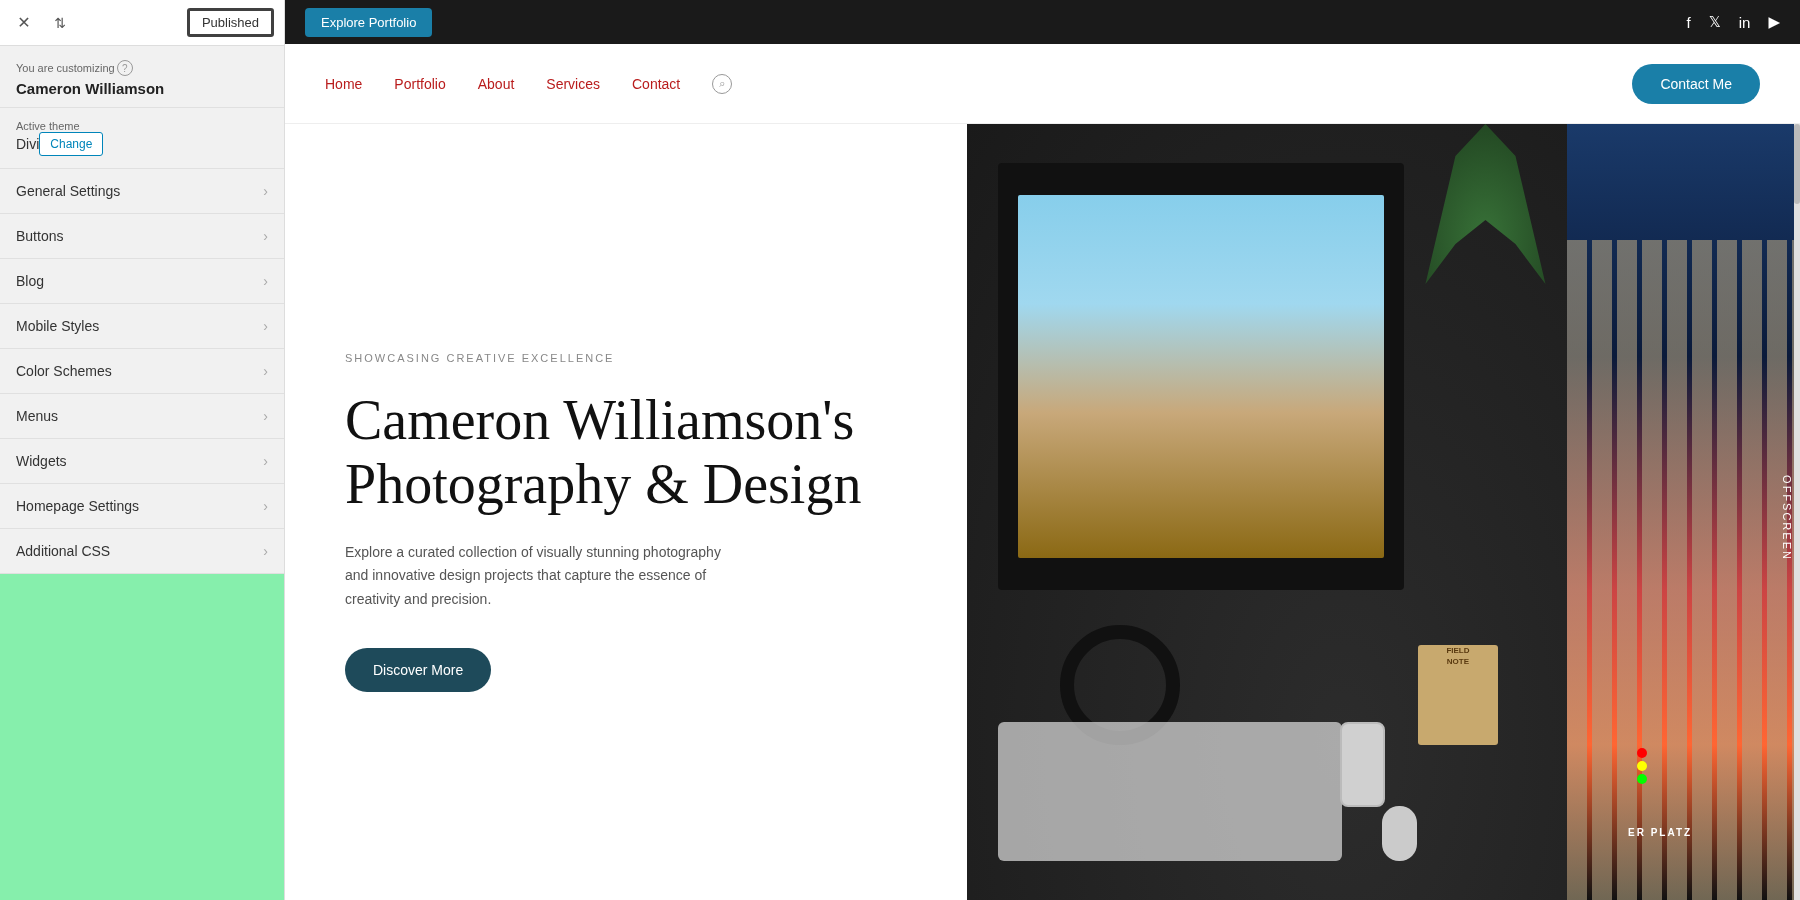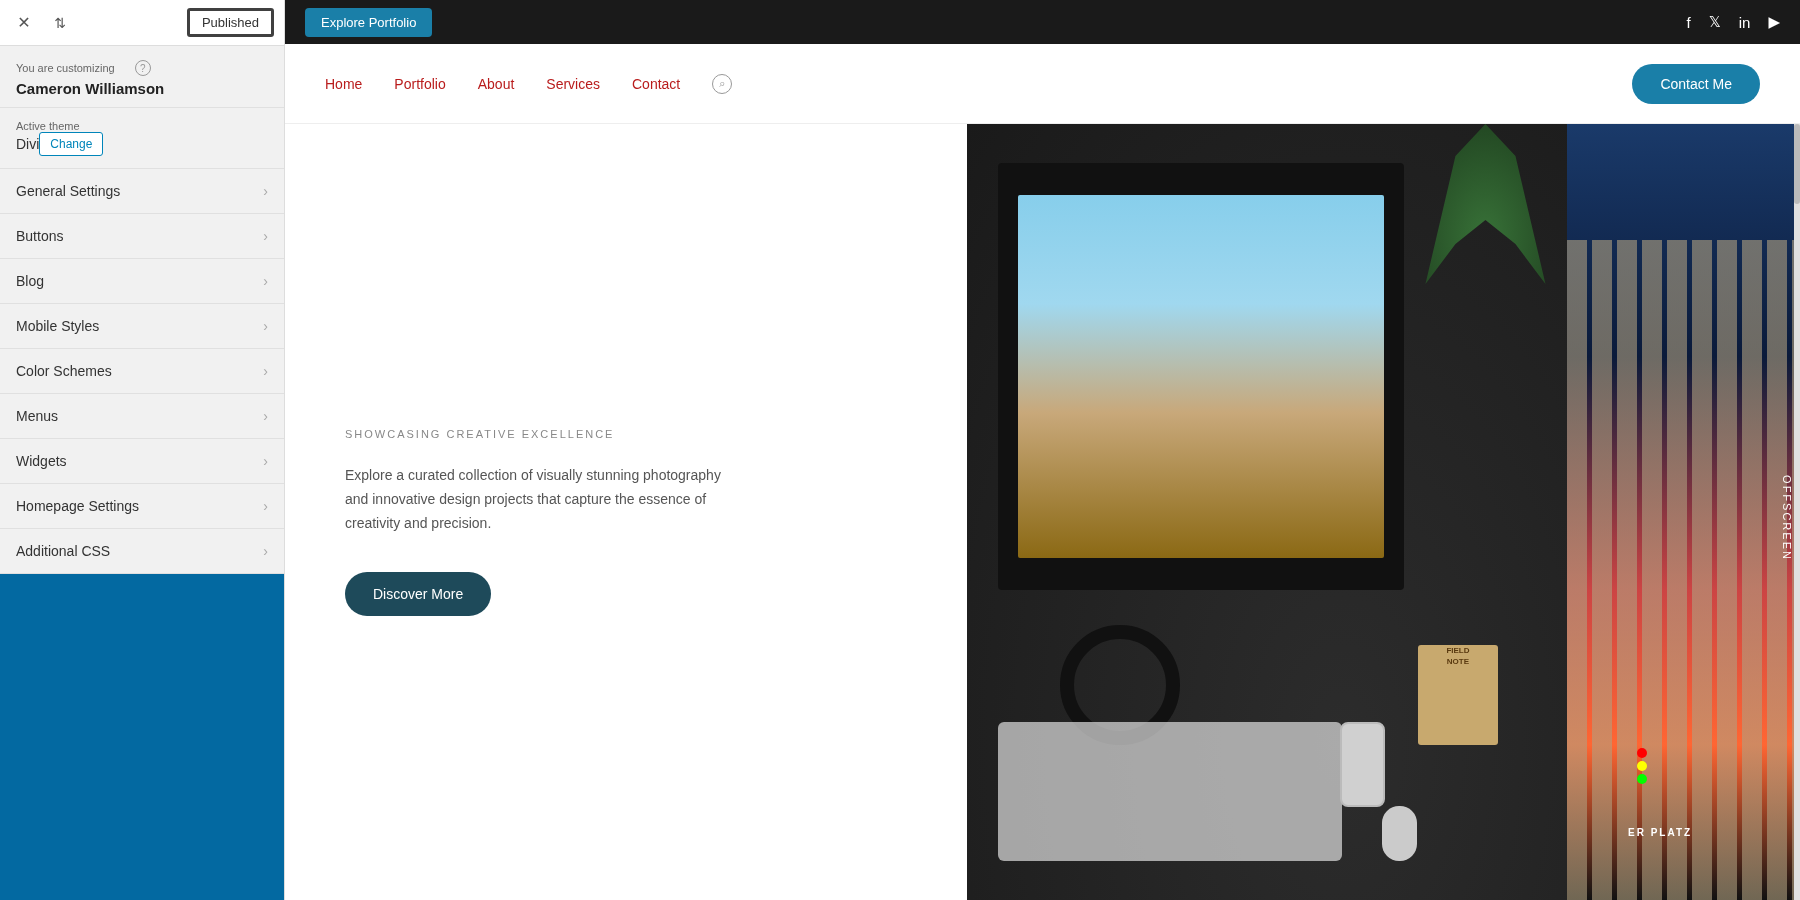--- a/index.html
+++ b/index.html
@@ -60,21 +60,21 @@
       padding: 14px 16px 10px;
       background: #f1f1f1;
       border-bottom: 1px solid #e0e0e0;
     }
 
     .you-are-customizing {
       font-size: 11px;
       color: #666;
       display: flex;
       align-items: center;
-      gap: 20px;
+      gap: 2px;
       margin-bottom: 4px;
       text-align: right;
     }
 
     .help-icon {
       width: 16px; height: 16px;
       border-radius: 50%;
       border: 1px solid #999;
       display: inline-flex; align-items: center; justify-content: center;
       font-size: 10px; color: #999; cursor: pointer;
@@ -118,21 +118,21 @@
       color: #0085ba;
       font-size: 12px;
       padding: 4px 10px;
       border-radius: 3px;
       cursor: pointer;
     }
 
     .menu-items {
       flex: 1;
       overflow-y: auto;
-      background: #0369a1;
+      background: #86efac;
     }
 
     .menu-item {
       display: flex;
       align-items: center;
       justify-content: space-between;
       padding: 14px 16px;
       border-bottom: 1px solid #e0e0e0;
       cursor: pointer;
       background: #f1f1f1;
@@ -575,20 +575,21 @@
       <a class="nav-link">Contact</a>
       <span class="nav-search">⌕</span>
     </nav>
     <button class="contact-me-btn">Contact Me</button>
   </div>
 
   <div class="site-hero">
 
     <div class="hero-left">
       <div class="hero-subtitle">SHOWCASING CREATIVE EXCELLENCE</div>
+      <h1 class="hero-title">Cameron Williamson's Photography &amp; Design</h1>
       <p class="hero-desc">Explore a curated collection of visually stunning photography and innovative design projects that capture the essence of creativity and precision.</p>
       <button class="discover-btn">Discover More</button>
     </div>
 
     <div class="hero-right">
 
       <div class="img-top-blue"></div>
 
       <div class="img-desk">
         <div class="img-desk-inner">

